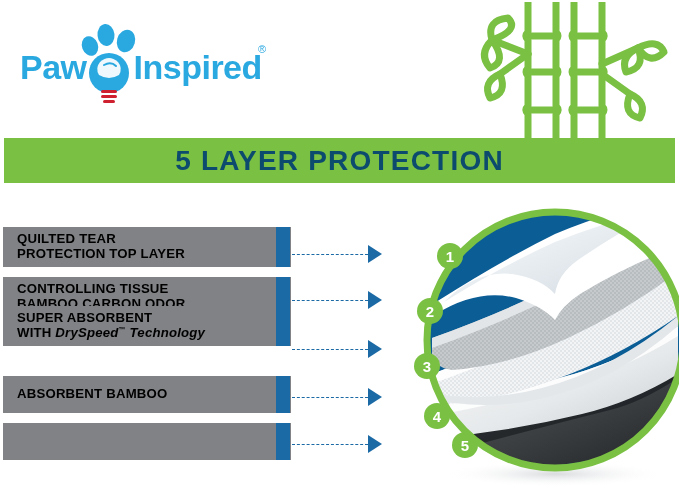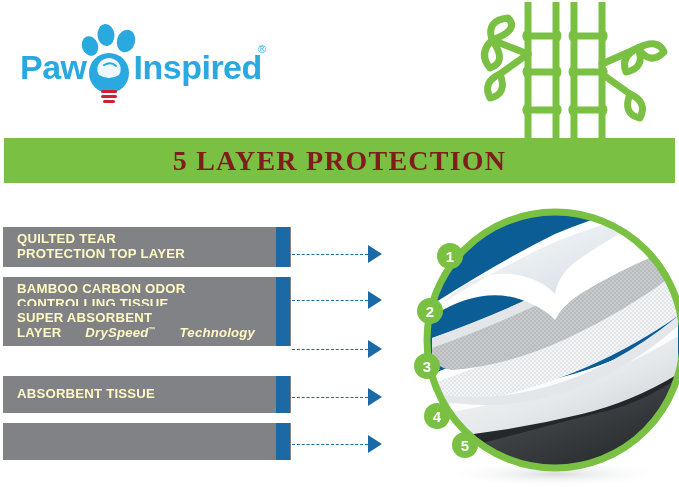--- a/index.html
+++ b/index.html
@@ -71,57 +71,56 @@
     left: 4px;
     top: 138px;
     width: 671px;
     height: 45px;
     background: #7ac143;
     display: flex;
     align-items: center;
     justify-content: center;
   }
   #banner-title {
-    color: #7f1d1d;
+    color: #0c4a6e;
     font-size: 28px;
     font-weight: 700;
     letter-spacing: 1.2px;
-    font-family: Liberation Serif, serif;
+    font-family: Liberation Sans, sans-serif;
     white-space: nowrap;
   }
 
   
   .bar {
     position: absolute;
     left: 3px;
     width: 288px;
     background: #808285;
     box-sizing: border-box;
   }
   .bar-text {
     position: absolute;
     left: 14px;
     top: 0;
     right: 26px;
     height: 100%;
     display: flex;
     flex-direction: column;
     justify-content: center;
-    color: #fef9c3;
+    color: #000000;
     font-size: 13.2px;
     font-weight: 700;
     line-height: 1.12;
     letter-spacing: 0.2px;
     white-space: nowrap;
   }
   .bar-text .ln { display: block; }
   .bar-text em {
     font-style: italic;
     font-weight: 700;
-    margin-left: 20px;
   }
   .bar-text sup {
     font-size: 7px;
     vertical-align: super;
     font-style: normal;
   }
   .bar-cap {
     position: absolute;
     right: 1px;
     top: 0;
@@ -224,35 +223,35 @@
   <div id="bars-layer">
       <div class="bar" style="top: 227px; height: 40px;">
         <div class="bar-text">
           <span class="ln">QUILTED TEAR</span>
           <span class="ln"><span>PROTECTION TOP LAYER</span></span>
         </div>
         <div class="bar-cap"></div>
       </div>
       <div class="bar" style="top: 277px; height: 40px;">
         <div class="bar-text">
+          <span class="ln"><span>CONTROLLING TISSUE</span></span>
           <span class="ln">BAMBOO CARBON ODOR</span>
-          <span class="ln"><span>CONTROLLING TISSUE</span></span>
         </div>
         <div class="bar-cap"></div>
       </div>
       <div class="bar" style="top: 306px; height: 40px;">
         <div class="bar-text">
           <span class="ln">SUPER ABSORBENT</span>
-          <span class="ln"><span>LAYER </span><em>DrySpeed</em><sup>™</sup><em> Technology</em></span>
+          <span class="ln"><span>WITH </span><em>DrySpeed</em><sup>™</sup><em> Technology</em></span>
         </div>
         <div class="bar-cap"></div>
       </div>
       <div class="bar" style="top: 376px; height: 37px;">
         <div class="bar-text">
-          <span class="ln">ABSORBENT TISSUE</span>
+          <span class="ln">ABSORBENT BAMBOO</span>
         </div>
         <div class="bar-cap"></div>
       </div>
       <div class="bar" style="top: 423px; height: 37px;">
         <div class="bar-cap"></div>
       </div>
     </div>
 
   <div id="conns-layer">
       <div class="conn" style="left: 292px; top: 254px; width: 76px;"></div>

